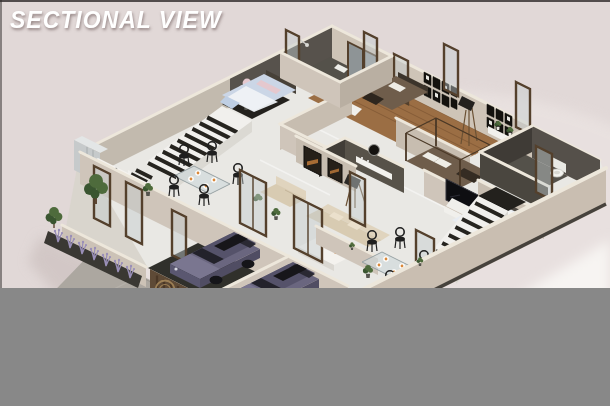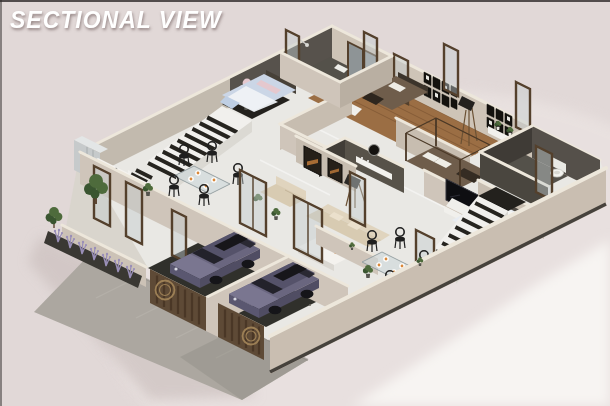--- a/index.html
+++ b/index.html
@@ -1,16 +1,16 @@
 <!DOCTYPE html>
 <html style="--bg: #E1D8D7; --bgLight: #EFE8E6; --groundWhite: #F7F4F2; --drive: #ACA7A0; --wallTop: #EDE7DB; --faceLight: #CFC5BA; --faceMid: #C7BDB0; --faceDark: #C9BEB1; --darkWall: #57524C; --floor: #E9E8E4; --wood: #9B6E44; --woodLine: #7E5633; --tileDark: #54514A; --gravel: #30302B; --stairTread: #26241F; --stairWhite: #F1F0ED; --frameBrown: #54402C; --glass: #C3CDCE; --gate: #5E4A36; --gateSlat: #4A3726; --medallion: #9C7F55; --carBody: #6A667F; --carSide: #504D63; --carGlass: #23222B; --sofa: #D8CBB2; --sofaLight: #E0D4BE; --tableWhite: #F4F2EE; --chairBlack: #1F1F1F; --green: #4E6B3C; --greenDark: #3A5530; --pot: #55544E; --potWhite: #E8E6E0; --bedBlue: #CBD6E6; --bedWhite: #EFF2F6; --pillowPink: #E5C8CE; --bedBrown: #6F5D4B; --lavender: #9A8FB8; --food: #D9883A; --artOrange: #C07A3A; --titleColor: #FFFFFF;"><head>
 <meta charset="utf-8">
 <style>
   html,body{margin:0;padding:0;background:#888;}
-  .stage{position:relative;width:610px;height:406px;overflow:hidden;background:var(--bg,#E2D9D8);font-family:"Liberation Sans",sans-serif;}
+  .stage{position:relative;width:610px;height:288px;overflow:hidden;background:var(--bg,#E2D9D8);font-family:"Liberation Sans",sans-serif;}
   .stage svg{position:absolute;inset:0;display:block;}
   .title{position:absolute;top:7px;left:10px;font-size:23px;font-weight:bold;font-style:italic;letter-spacing:1px;color:var(--titleColor,#fff);text-shadow:1px 2px 3px rgba(90,70,70,.55);z-index:5;}
   .edge-top{position:absolute;top:0;left:0;width:100%;height:2px;background:#2E2929;opacity:.8;z-index:6;}
   .edge-left{position:absolute;top:0;left:0;width:1.5px;height:100%;background:#2E2929;opacity:.5;z-index:6;}
   .wt{stroke:var(--wallTop,#EDE7DB);stroke-width:3;fill:none;stroke-linecap:round;}
   .wt4{stroke:var(--wallTop,#EDE7DB);stroke-width:4;fill:none;stroke-linecap:round;}
   .frame{fill:var(--glass,rgba(195,205,206,.4));fill-opacity:.45;stroke:var(--frameBrown,#54402C);stroke-width:2.4;}
   .tread{stroke:var(--stairTread,#262420);stroke-width:4;fill:none;}
   .gateSlats{stroke:var(--gateSlat,#4E3A28);stroke-width:2.2;fill:none;}
   .med{fill:none;stroke:var(--medallion,#9C7F55);}

